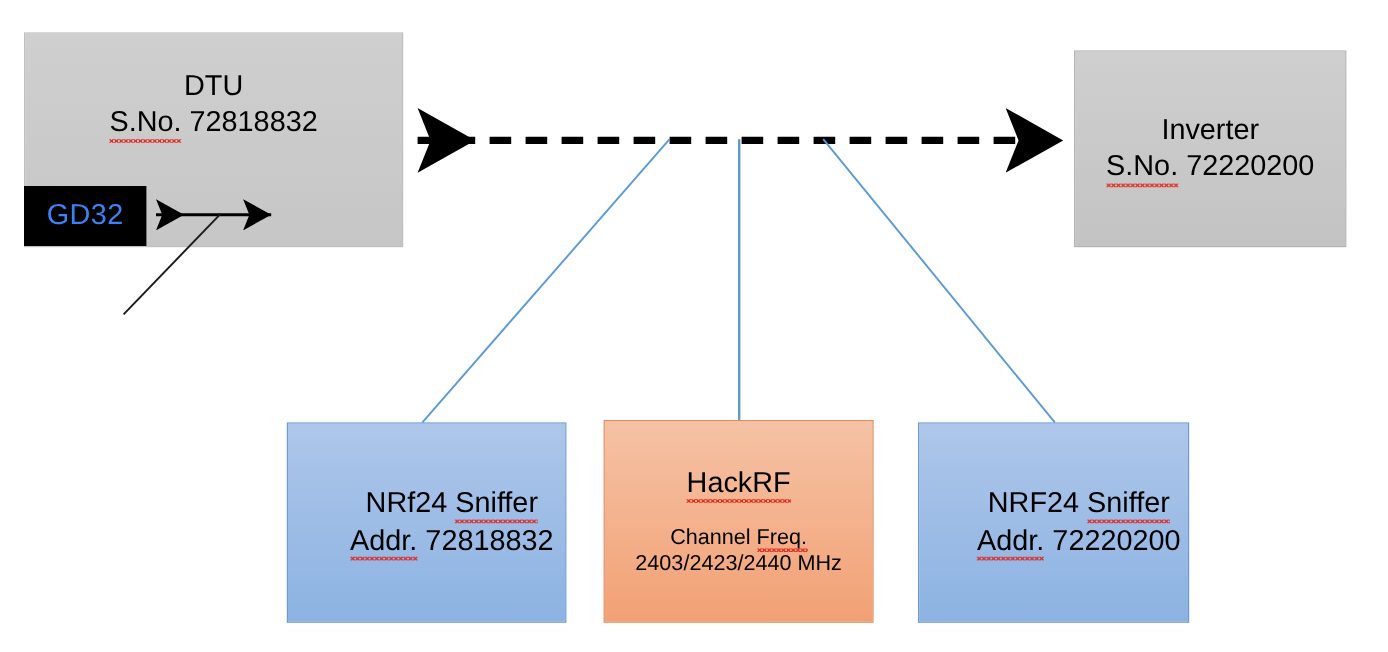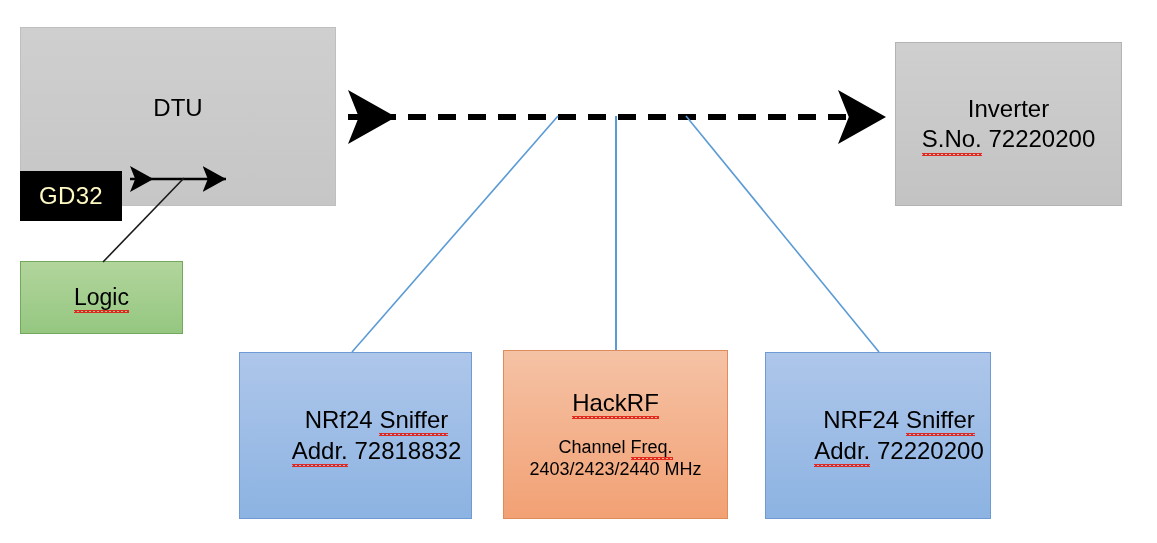--- a/index.html
+++ b/index.html
@@ -27,37 +27,36 @@
     text-align: center;
     line-height: 1.18;
     color: #000000;
   }
   
   #dtu-box {
     left: 20px; top: 27px; width: 316px; height: 179px;
     background: linear-gradient(180deg, #cfcfcf 0%, #c6c6c6 100%);
     border: 1px solid #bfbfbf;
     justify-content: flex-start;
-    padding-top: 66px;
+    padding-top: 30px;
     font-size: 24px;
   }
   #dtu-box .line2 { margin-top: 2px; }
 
   
   .blackblock {
     position: absolute;
     box-sizing: border-box;
     background: #000000;
-    color: #fef9c3;
+    color: #3b82f6;
     display: flex;
     align-items: center;
     justify-content: center;
     font-size: 24px;
     letter-spacing: .3px;
-    margin-top: 16px;
   }
   #gd32-box { left: 20px; top: 155px; width: 102px; height: 50px; }
   #nrf-box  { left: 232px; top: 155px; width: 104px; height: 50px; }
 
   
   #logic-box {
     left: 20px; top: 261px; width: 163px; height: 73px;
     background: linear-gradient(180deg, #b2d59c 0%, #95c781 100%);
     border: 1px solid #74a85c;
     font-size: 23px;
@@ -119,30 +118,28 @@
     pointer-events: none;
   }
 </style>
 </head>
 <body>
 
 <div id="canvas">
 
   <div class="box" id="dtu-box">
     <div class="line1">DTU</div>
+    <div class="line2"><span class="sq">S.No.</span><span> 72818832</span></div>
   </div>
 
   <div class="blackblock" id="gd32-box">
     <span>GD32</span>
   </div>
 
 
-  <div class="box" id="logic-box">
-    <span class="sq">Logic</span>
-  </div>
 
   <div class="box" id="inverter-box">
     <div class="line1">Inverter</div>
     <div class="line2"><span class="sq">S.No.</span><span> 72220200</span></div>
   </div>
 
   <div class="box bluebox" id="sniffer-left-box">
     <div class="line1"><span>NRf24 </span><span class="sq">Sniffer</span></div>
     <div class="line2"><span class="sq">Addr.</span><span> 72818832</span></div>
   </div>

